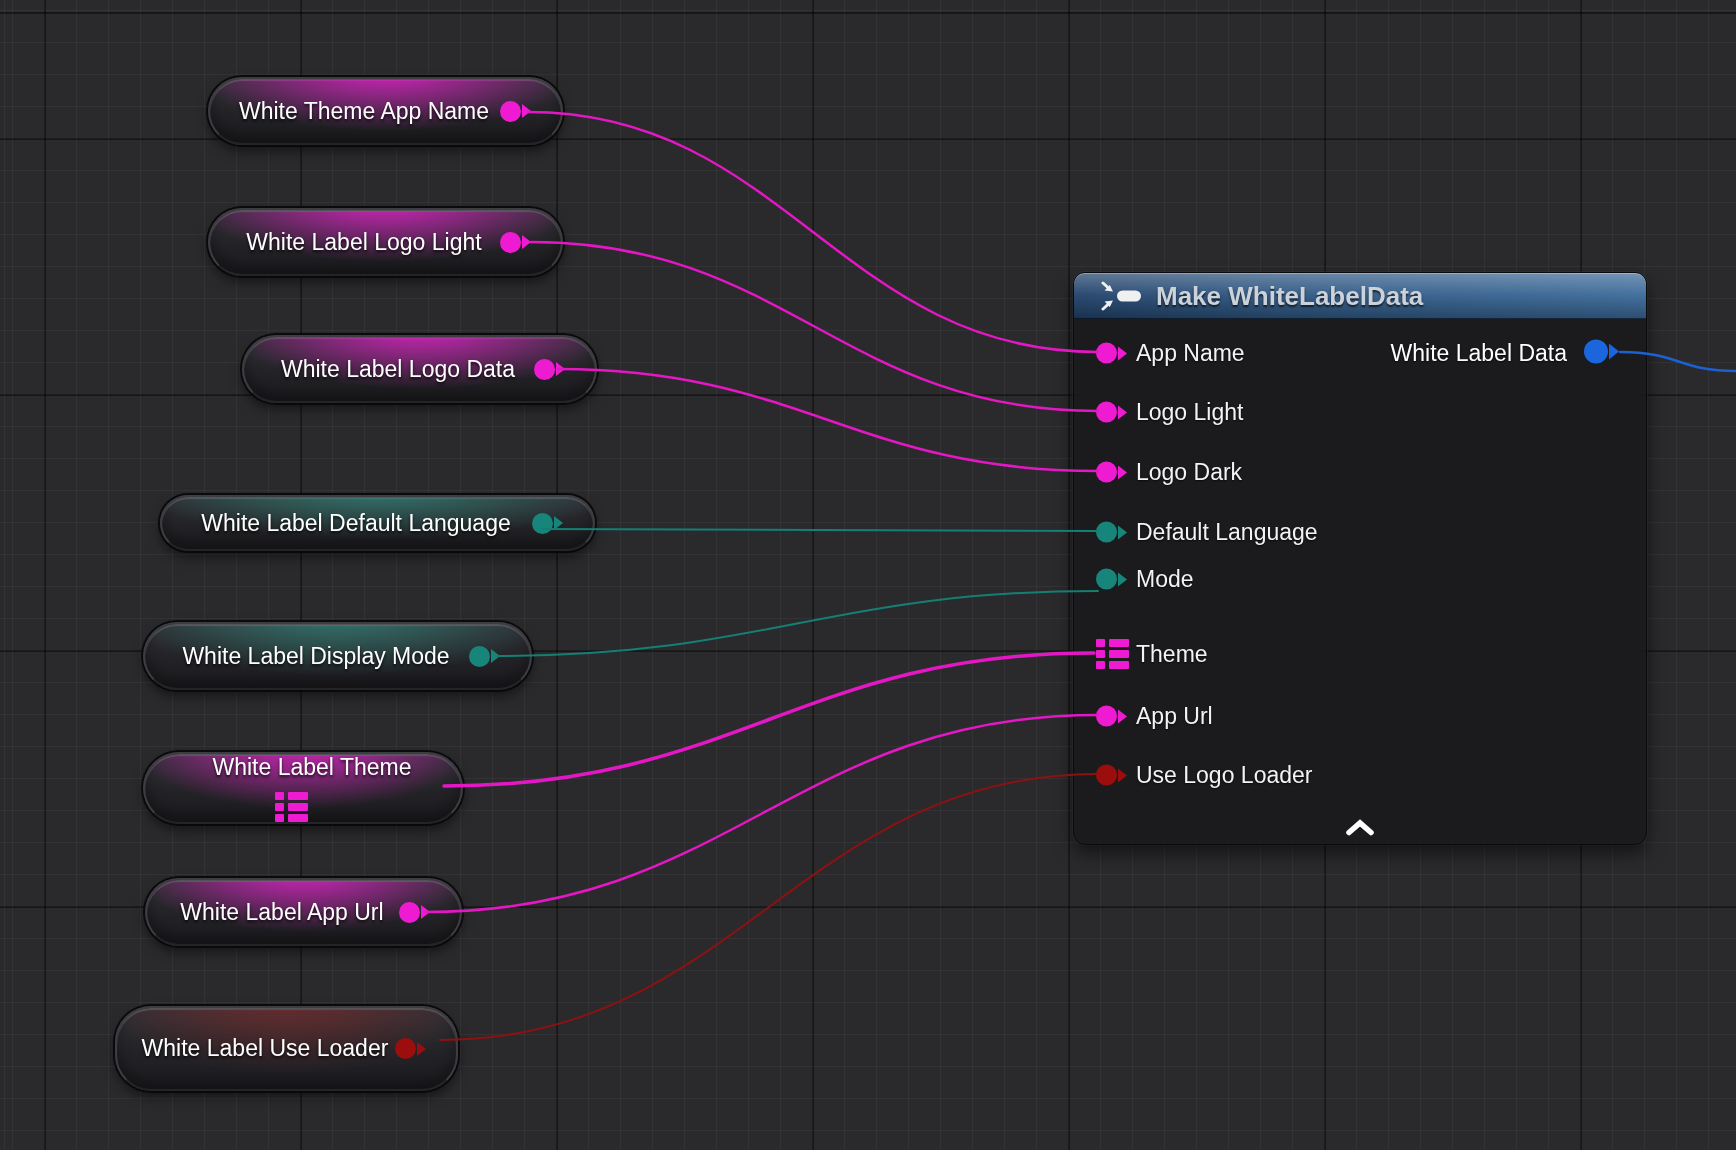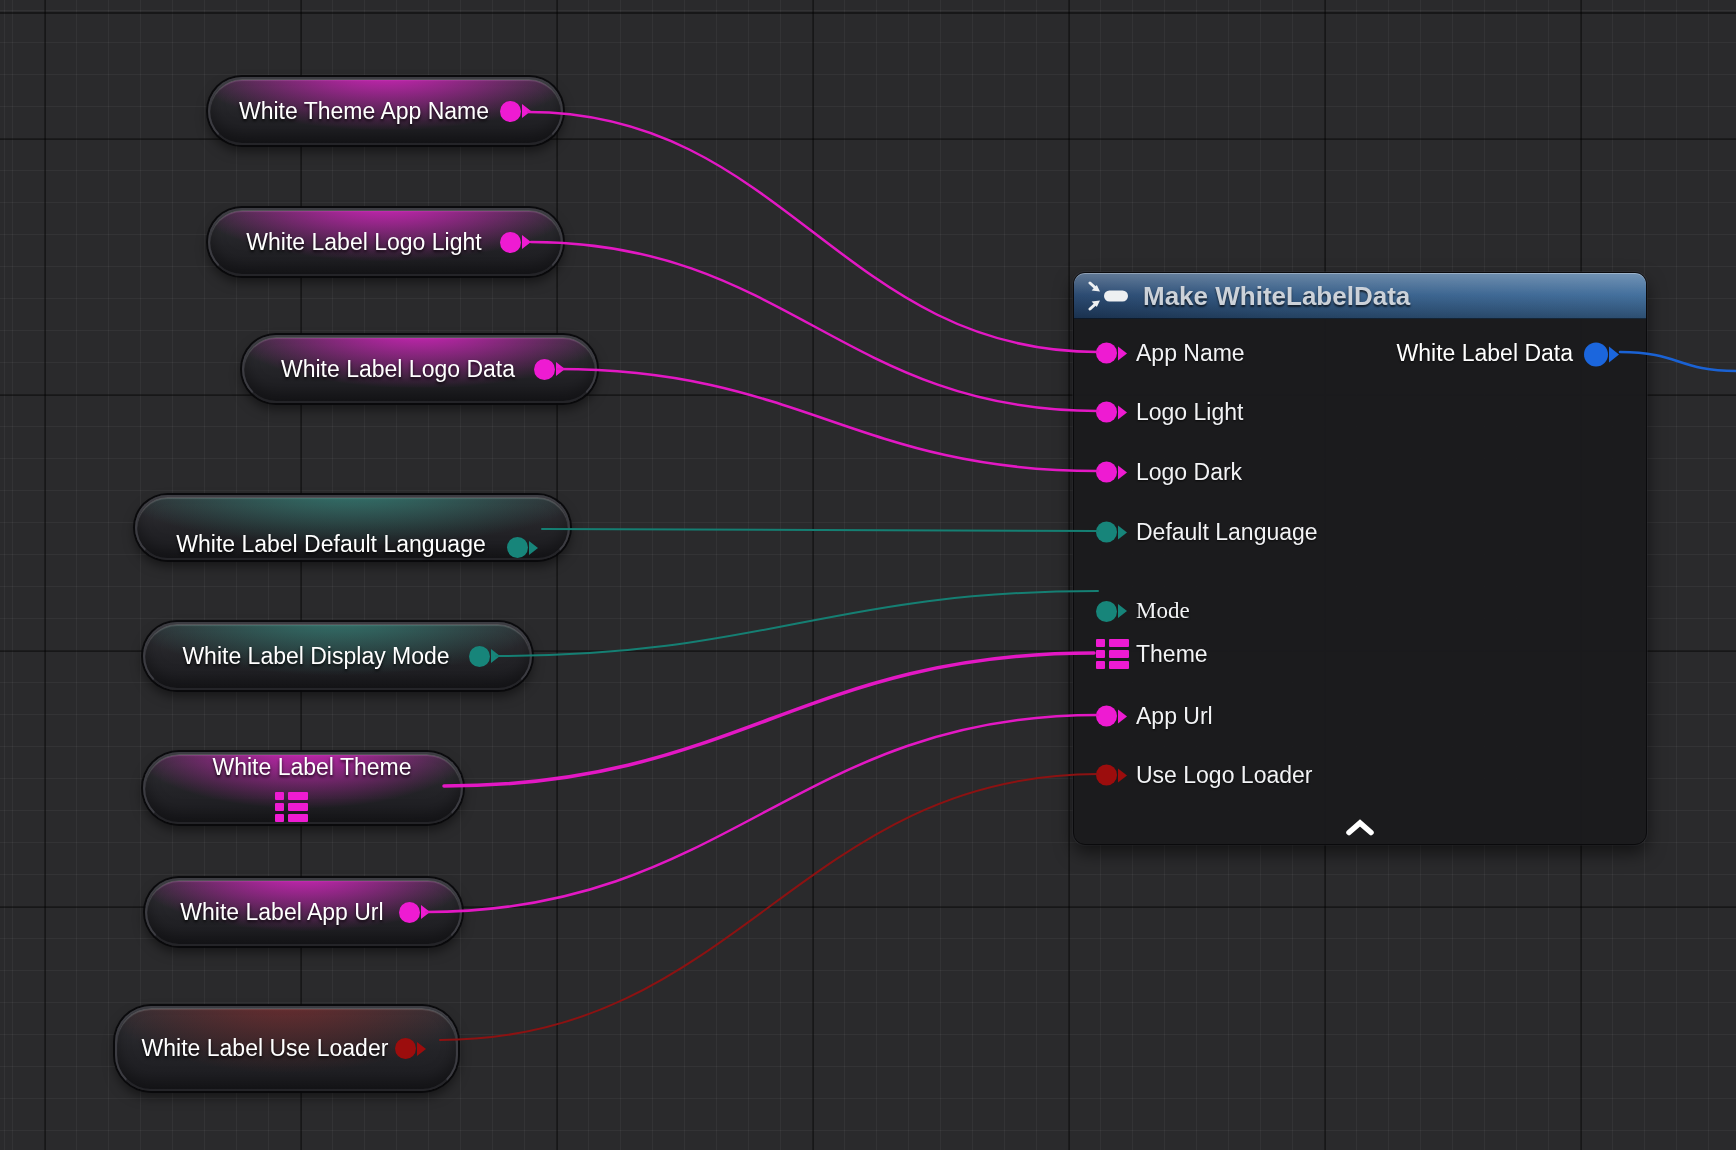--- a/index.html
+++ b/index.html
@@ -66,40 +66,40 @@
   #make-node{
     position:absolute;z-index:2;
     background:rgba(27,27,29,0.97);
     border:1px solid #0a0a0c;
     border-radius:12px;
     box-shadow:0 8px 18px rgba(0,0,0,0.55), 0 0 0 1px rgba(70,70,76,0.35);
     box-sizing:border-box;
   }
   #make-node .header{
     position:relative;display:flex;align-items:center;gap:10px;
-    padding-left:13px;
+    padding-left:26px;
     border-radius:11px 11px 0 0;
     background:
       linear-gradient(to bottom, rgba(255,255,255,0.28) 0%, rgba(255,255,255,0.04) 48%, rgba(0,0,0,0.28) 100%),
       linear-gradient(to right, #23436b 0%, #2f5782 35%, #3d6b9a 100%);
     box-shadow:inset 0 1px 0 rgba(255,255,255,0.3), inset 0 -1px 0 rgba(0,0,0,0.5);
   }
   #make-node .header .title{
     color:#ccd2d9;font-size:26px;font-weight:bold;
     text-shadow:0 2px 2px rgba(0,0,0,0.65);
     white-space:nowrap;
   }
   .pin-row{
     position:absolute;left:22px;display:flex;align-items:center;
     transform:translateY(-50%);
   }
   .pin-row .glyph{width:40px;display:flex;align-items:center;}
   .pin-row .pin-label{color:#f2f3f5;font-size:23px;white-space:nowrap;text-shadow:0 1px 2px rgba(0,0,0,0.7);}
   .out-row{
-    position:absolute;display:flex;align-items:flex-end;gap:11px;
+    position:absolute;display:flex;align-items:flex-start;gap:17px;
     transform:translateY(-50%);
   }
   .out-row .pin-label{color:#ffffff;font-size:23px;white-space:nowrap;text-shadow:0 1px 2px rgba(0,0,0,0.7);}
   .out-row .pin-circle{width:24px;height:24px;}
   .out-row .pin-arrow{border-top-width:8px;border-bottom-width:8px;border-left-width:10px;}
 
   #collapse-btn{
     position:absolute;left:50%;bottom:3px;transform:translateX(-50%);
     background:none;border:none;padding:2px 10px;cursor:pointer;
   }
@@ -130,21 +130,21 @@
   </div>
       <div class="pill" style="left: 242px; top: 335px; width: 355px; height: 68px; --pin: #ee1bd2; --glow: rgba(222,34,198,0.95);">
     <span class="glow"></span>
     <span class="pill-label">White Label Logo Data</span>
     <span class="pin-wrap">
       <span class="pin-circle"></span>
           <span class="pin-arrow"></span>
 
     </span>
   </div>
-      <div class="pill" style="left: 135px; top: 495px; width: 435px; height: 65px; align-items: flex-end; --pin: #17857a; --glow: rgba(52,150,136,0.70);">
+      <div class="pill" style="left: 160px; top: 495px; width: 435px; height: 56px; --pin: #17857a; --glow: rgba(52,150,136,0.70);">
     <span class="glow"></span>
     <span class="pill-label">White Label Default Language</span>
     <span class="pin-wrap">
       <span class="pin-circle"></span>
           <span class="pin-arrow"></span>
 
     </span>
   </div>
       <div class="pill" style="left: 143px; top: 622px; width: 389px; height: 68px; --pin: #17857a; --glow: rgba(52,150,136,0.70);">
     <span class="glow"></span>
@@ -227,21 +227,21 @@
     <span class="pin-label">Logo Dark</span>
   </div>
         <div class="pin-row" style="top: 259px; --pin: #17857a;">
     <span class="glyph">
       <span class="pin-circle"></span>
             <span class="pin-arrow"></span>
 
     </span>
     <span class="pin-label">Default Language</span>
   </div>
-        <div class="pin-row" style="top: 338px; font-family: Liberation Serif, serif; --pin: #17857a;">
+        <div class="pin-row" style="top: 306px; --pin: #17857a;">
     <span class="glyph">
       <span class="pin-circle"></span>
             <span class="pin-arrow"></span>
 
     </span>
     <span class="pin-label">Mode</span>
   </div>
         <div class="pin-row" style="top: 381px; --pin: #ee1bd2;">
     <span class="glyph">
 

